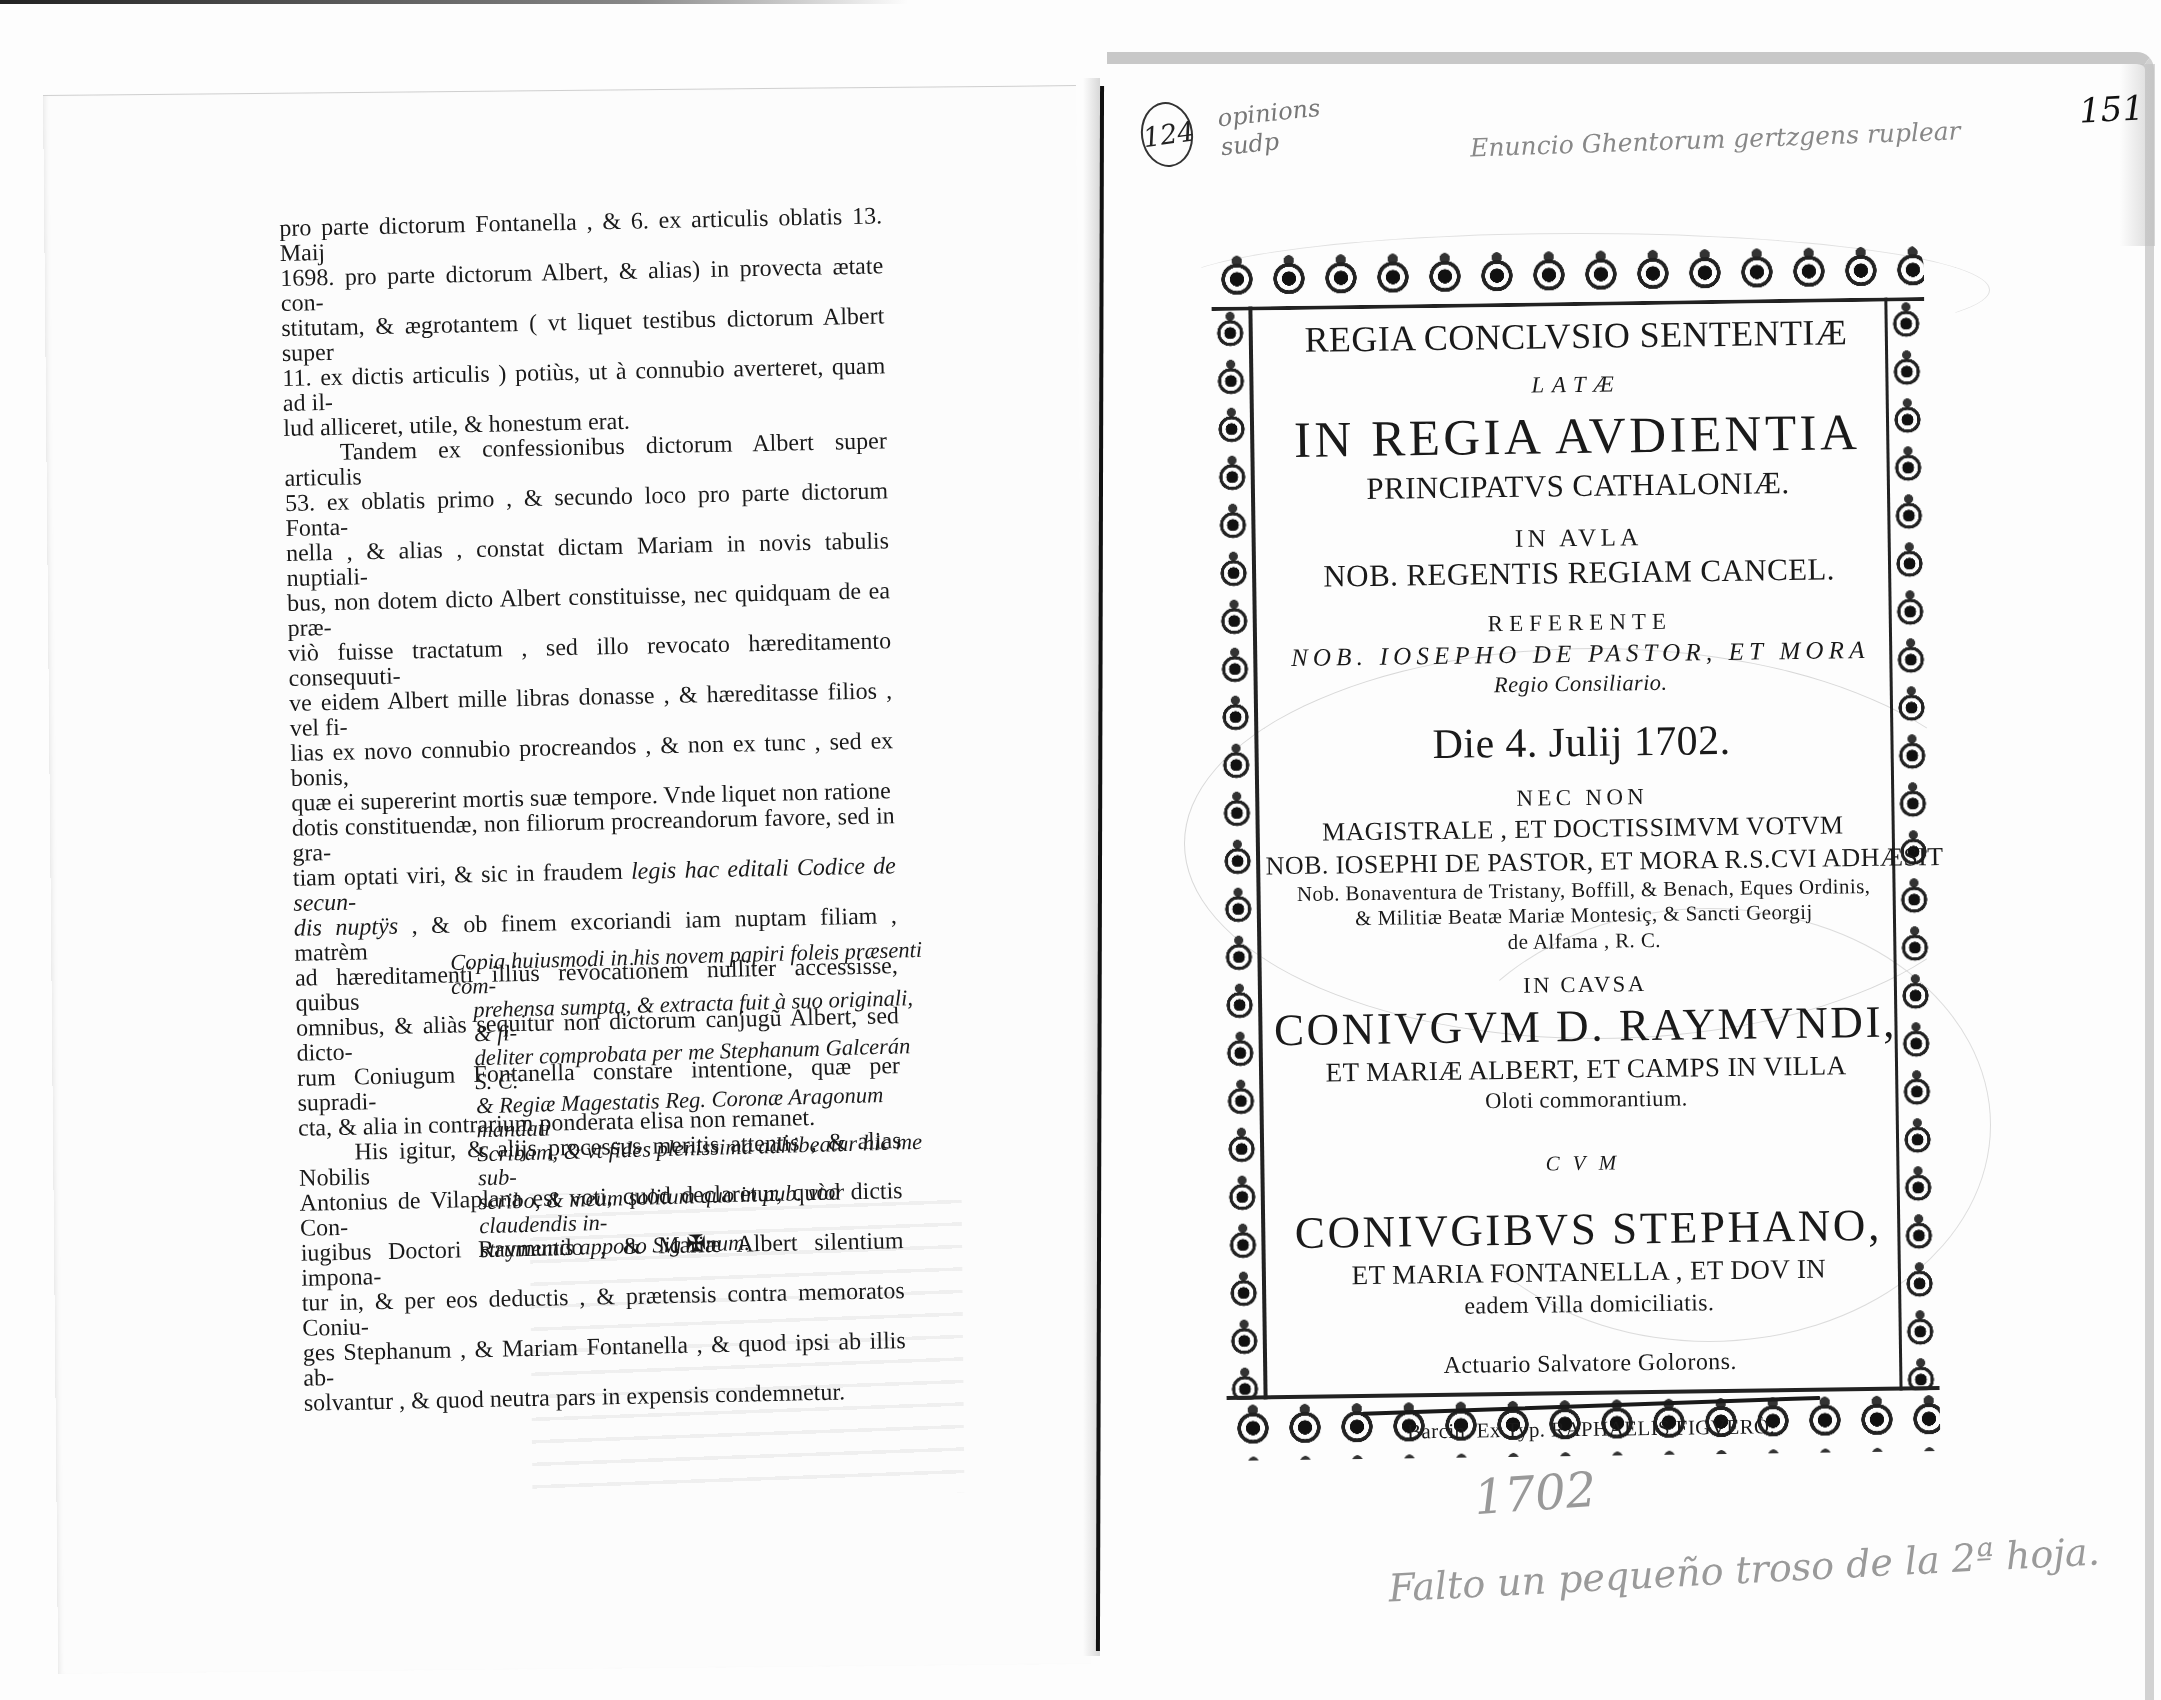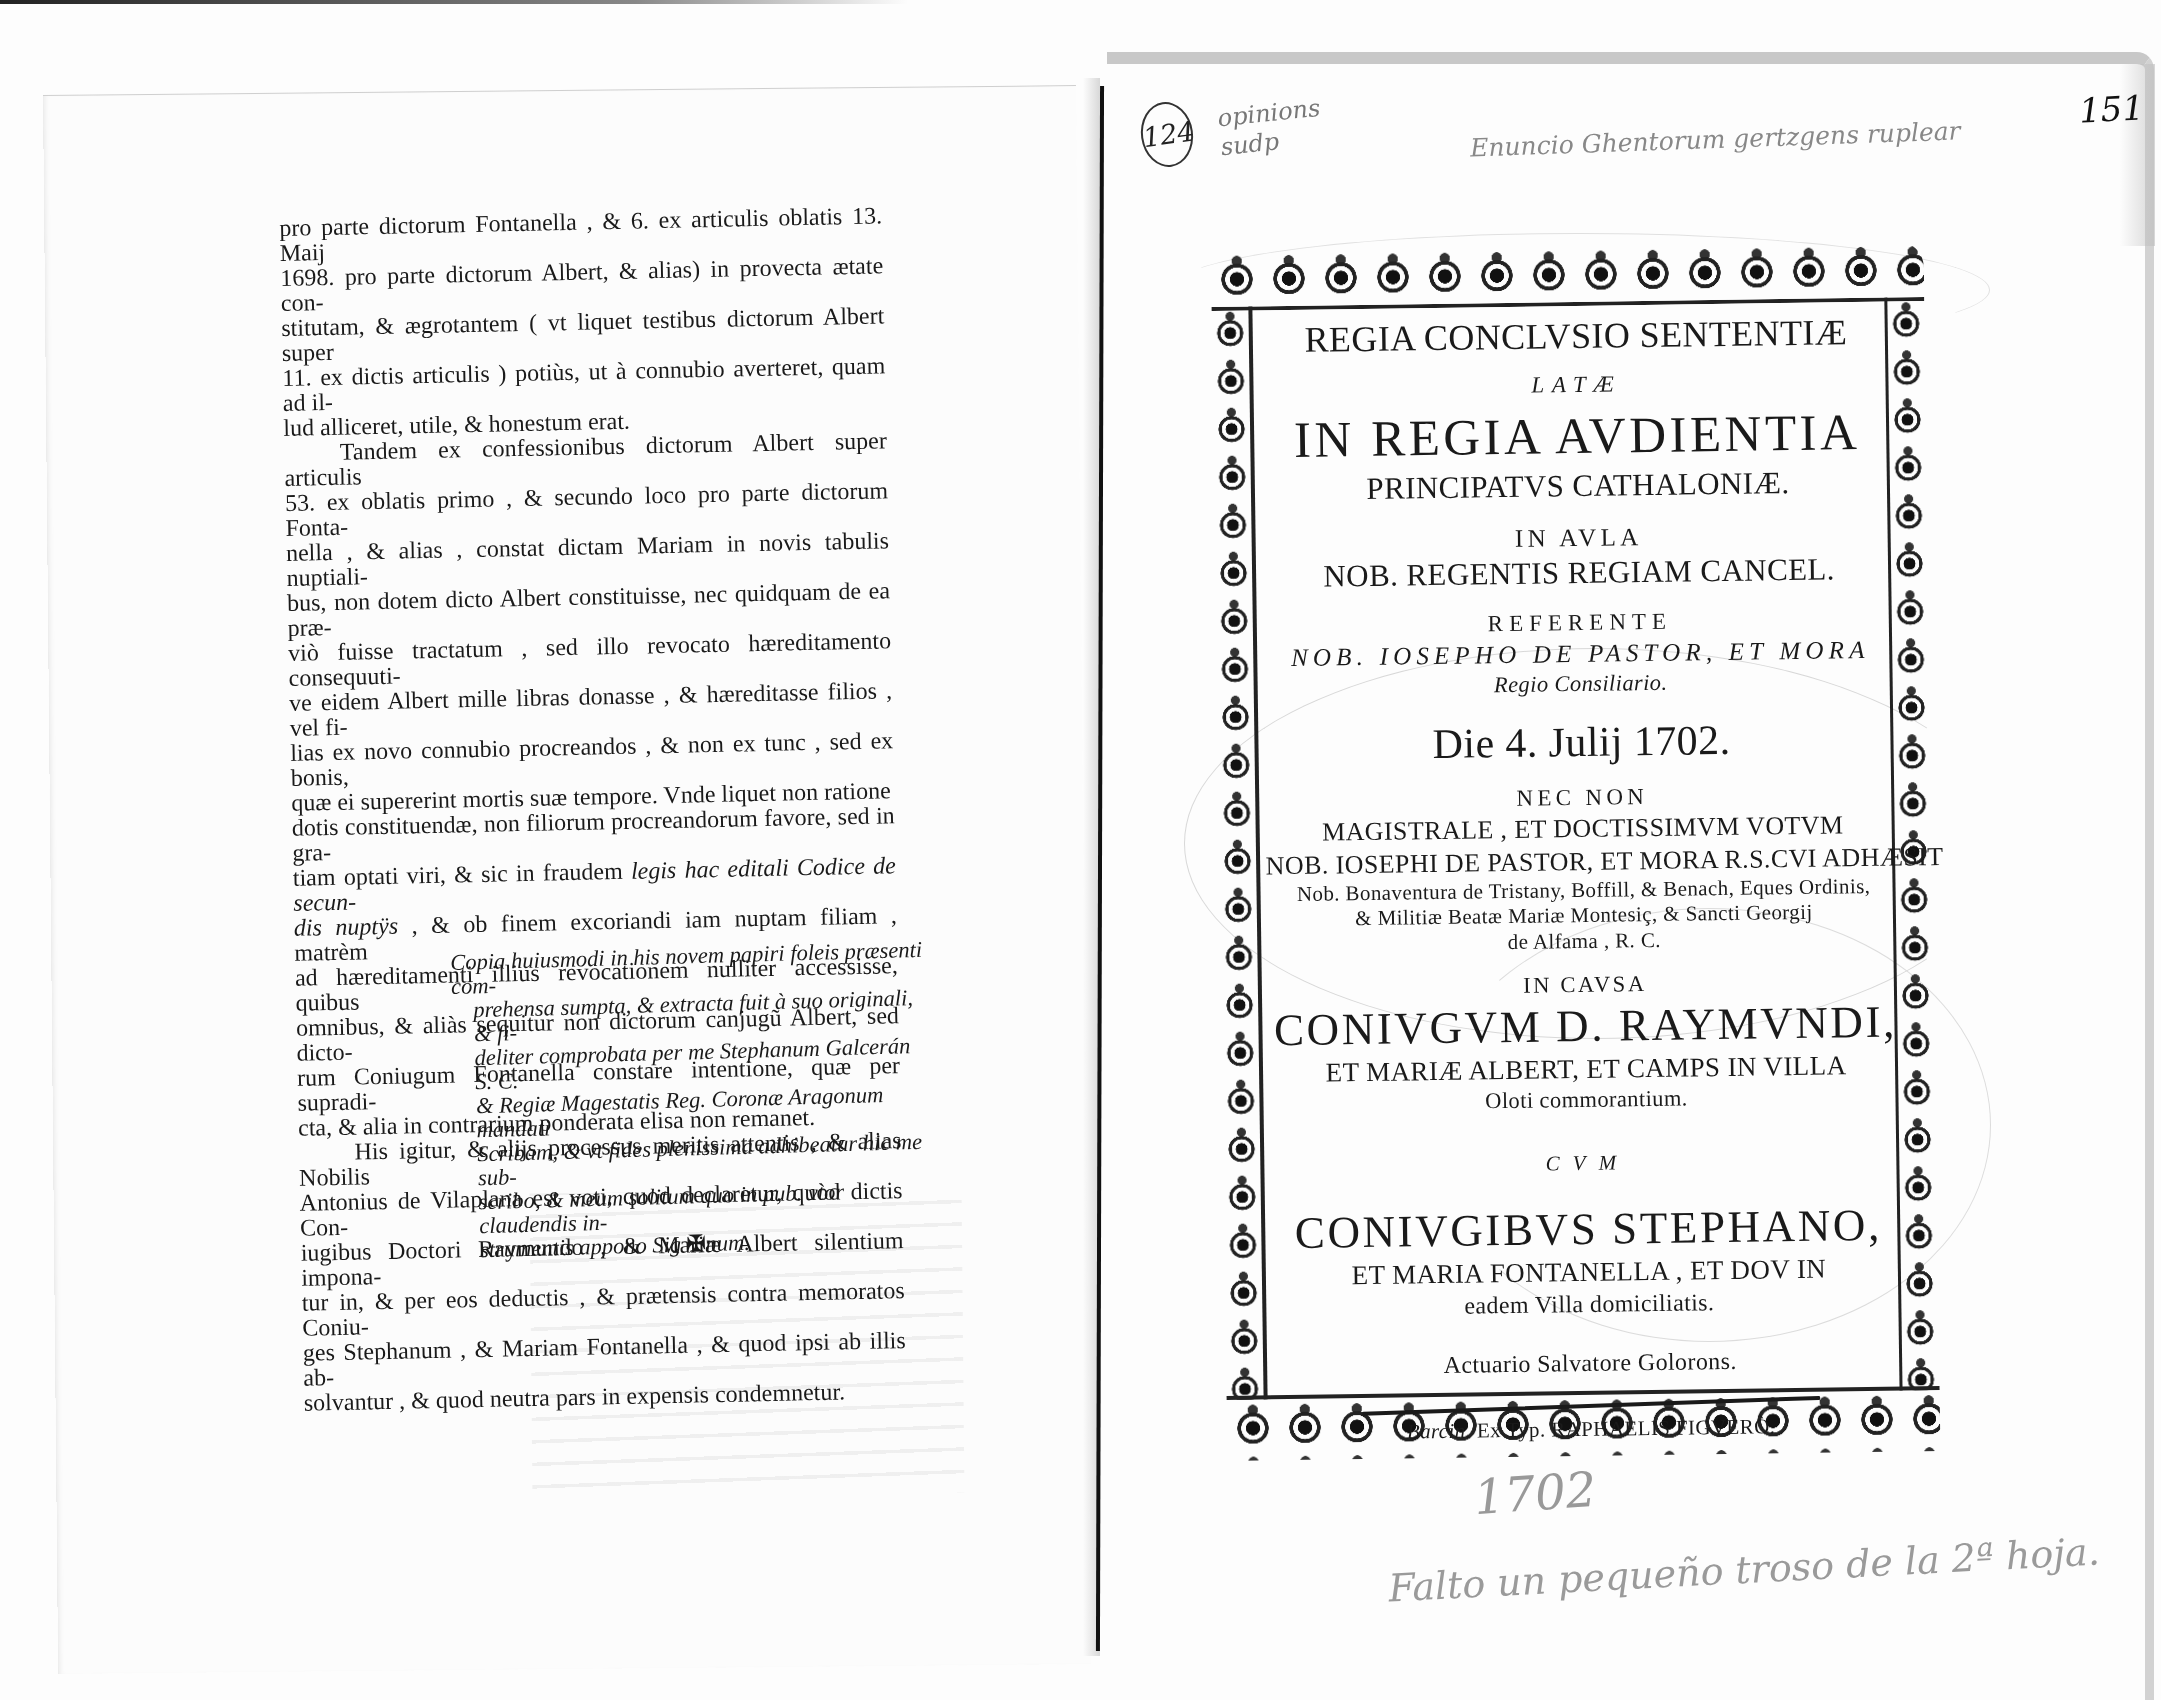--- a/index.html
+++ b/index.html
@@ -116,21 +116,21 @@
     .t19 { font-size: 27px; line-height: 34px; }
     .t20 { font-size: 22.5px; line-height: 28.5px; }
     .t21 { font-size: 21px; line-height: 28.5px; font-style: italic; letter-spacing: 13px; margin-top: 34px; }
     .t22 { font-size: 45px; line-height: 52px; letter-spacing: 2.6px; margin-top: 26px; }
     .t23 { font-size: 27px; line-height: 34px; }
     .t24 { font-size: 24px; line-height: 30px; }
     .t25 { font-size: 24px; line-height: 30px; margin-top: 28.5px; }
     .rule { height: 4.3px; width: 458px; margin: 26px auto 7.8px; background: #1a1a1a; border-radius: 1.3px;
       transform: rotate(-1.2deg); }
     .t26 { font-size: 21px; line-height: 27px; }
-    .t26 .it { font-style: italic; }
+    .t26 .it { }
 
     
     .curve { position: absolute; border: 1.7px solid #cfcfcf; border-radius: 50%; }
   </style>
 </head>
 <body>
 
 <div class="scan-top"></div>
 
 <div class="left-page">

